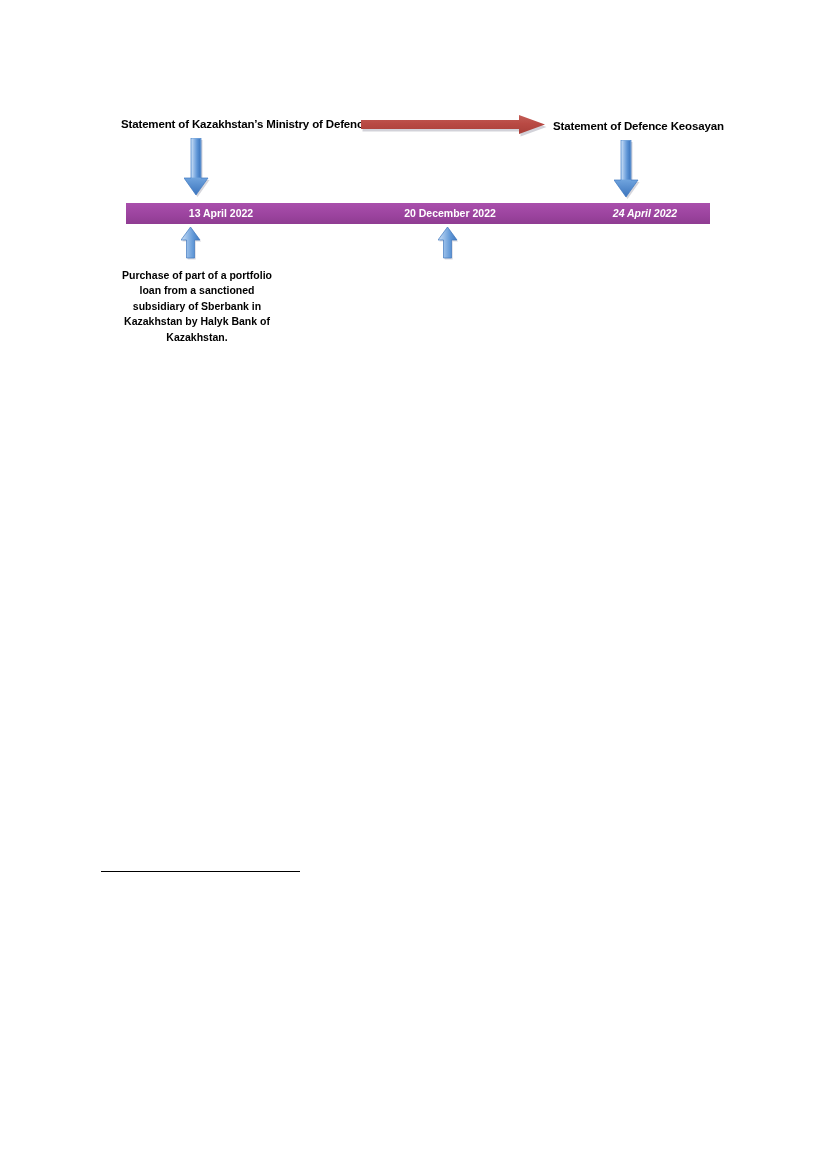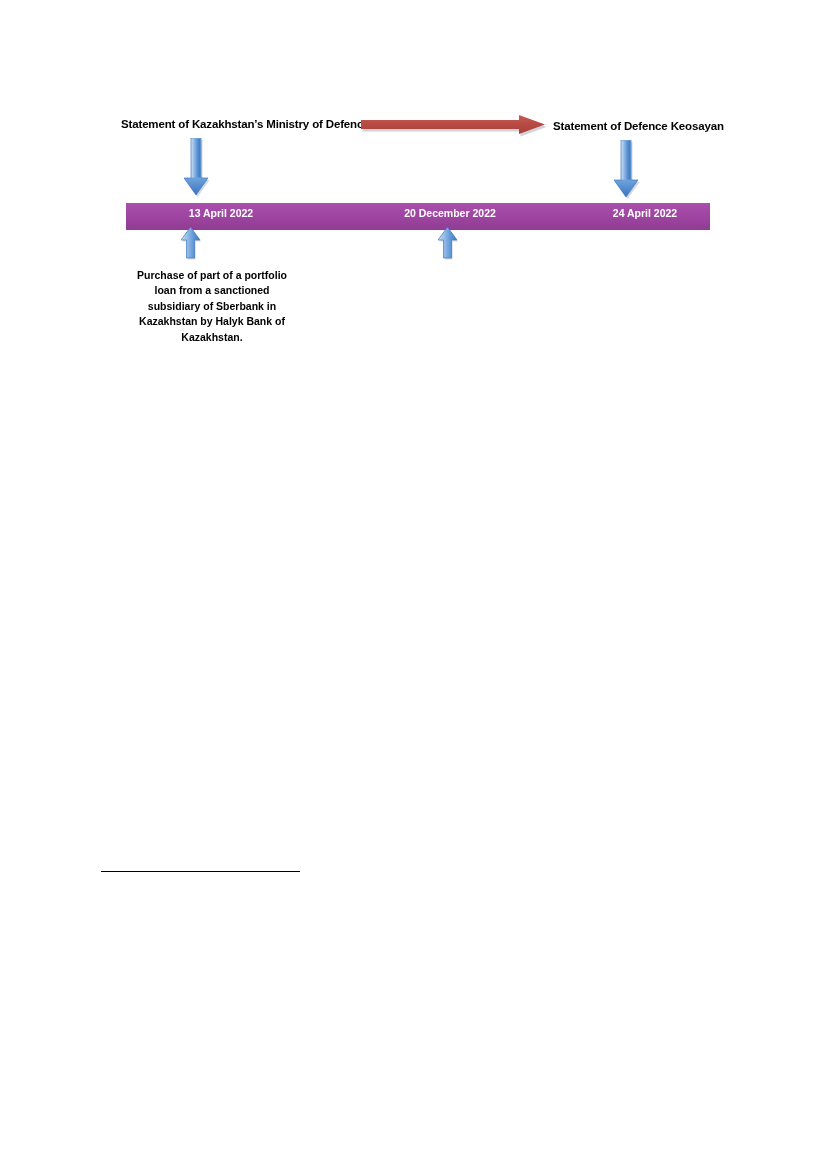--- a/index.html
+++ b/index.html
@@ -44,37 +44,37 @@
     width: 190px;
     height: 24px;
   }
 
   
   .timeline-bar {
     position: absolute;
     left: 126px;
     top: 203px;
     width: 584px;
-    height: 27px;
+    height: 21px;
     background: linear-gradient(180deg, #a94fac 0%, #9c449f 55%, #8f3c92 100%);
   }
   .date-label {
     position: absolute;
     top: 0;
     height: 21px;
     line-height: 21px;
     font-size: 10.5px;
     font-weight: bold;
     color: #ffffff;
     white-space: nowrap;
     text-align: center;
   }
   #date-0 { left: 30px;  width: 130px; }
   #date-1 { left: 259px; width: 130px; }
-  #date-2 { left: 454px; width: 130px; }
+  #date-2 { left: 454px; width: 130px; font-style: italic; }
 
   
   .blue-arrow-down {
     position: absolute;
     width: 28px;
     height: 62px;
   }
   #down-arrow-0 { left: 184px; top: 138px; }
   #down-arrow-1 { left: 614px; top: 140px; }
 
@@ -88,21 +88,21 @@
 
   
   .note {
     position: absolute;
     font-size: 10.5px;
     font-weight: bold;
     line-height: 15.4px;
     text-align: center;
     color: #000000;
   }
-  #note-0 { left: 134px; top: 268px; width: 156px; }
+  #note-0 { left: 119px; top: 268px; width: 156px; }
   #note-1 { left: 386px; top: 265px; width: 143px; }
 
   
   .footnote-rule {
     position: absolute;
     left: 101px;
     top: 871px;
     width: 199px;
     height: 0;
     border-top: 1.3px solid #000000;

